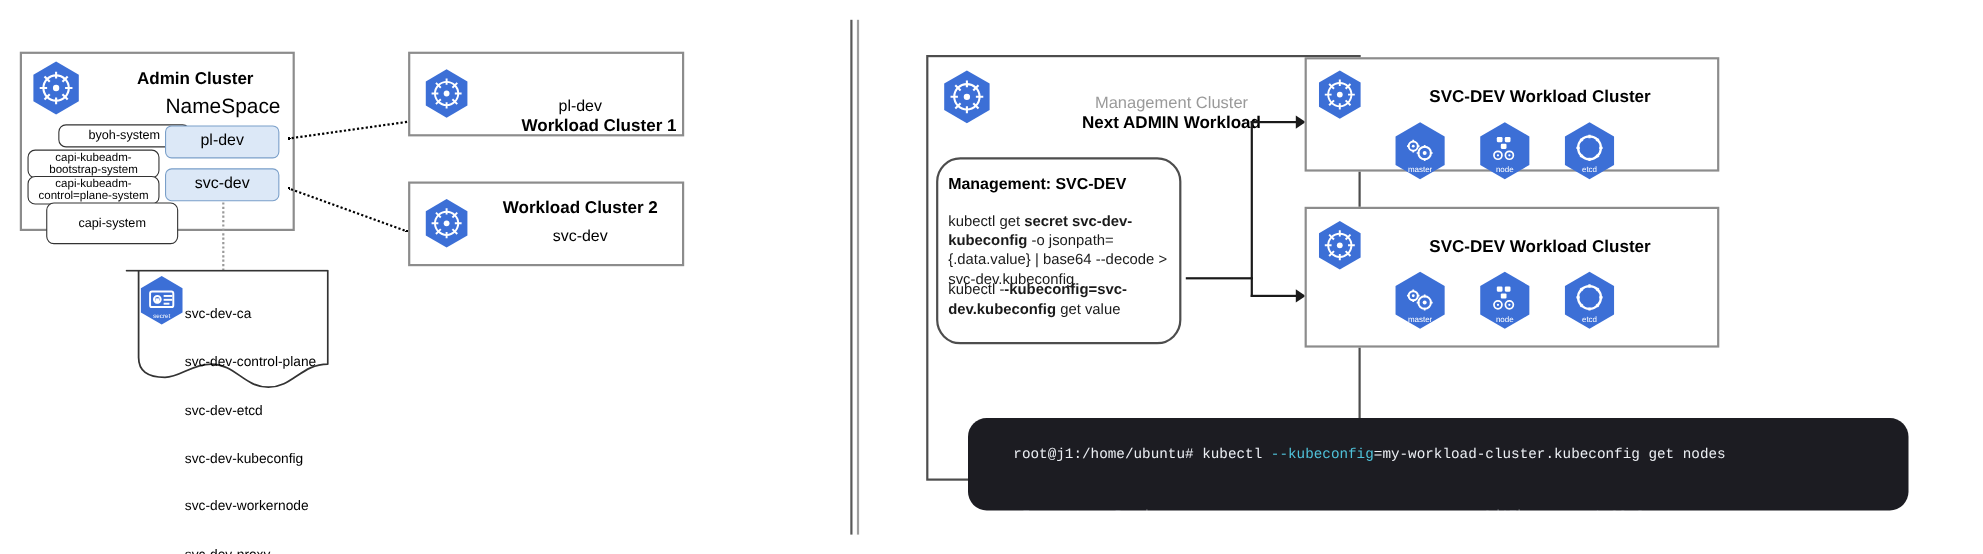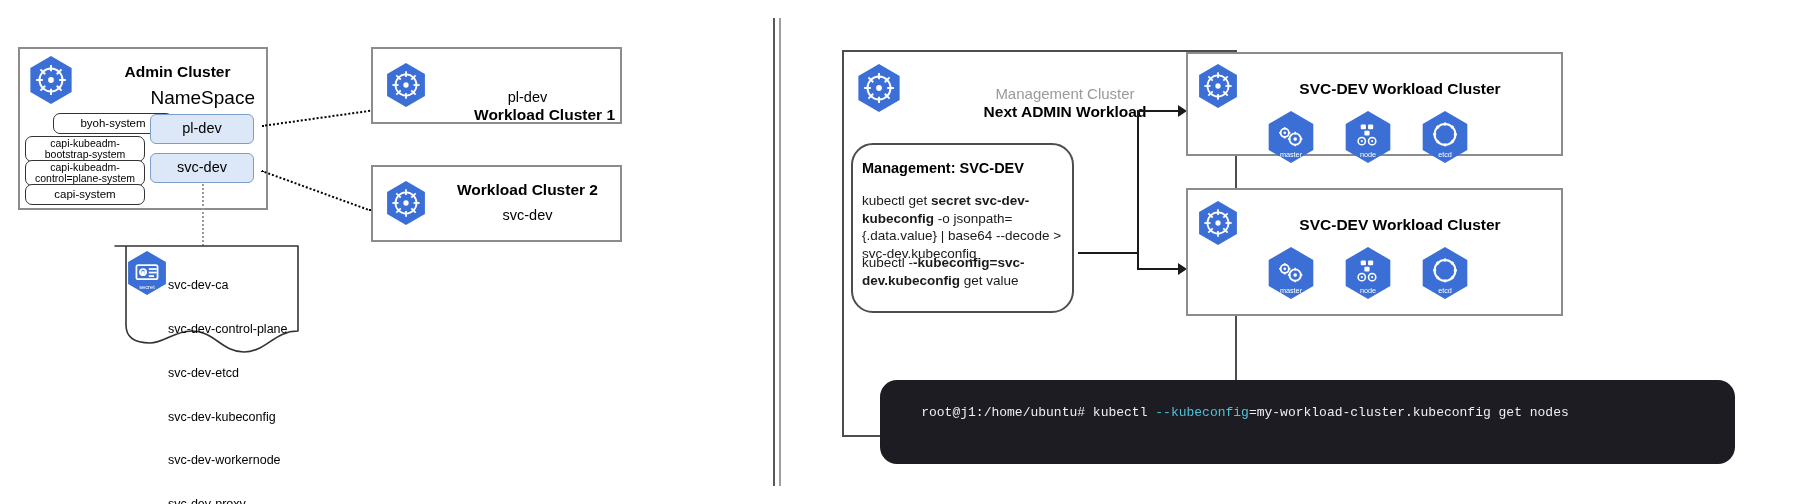--- a/index.html
+++ b/index.html
@@ -85,21 +85,21 @@
 
 <div class="abs title-bold" style="left:100px;top:63px;width:155px;text-align:center;font-size:15.5px;">Admin Cluster</div>
 
 <div class="abs" style="left:100px;top:87px;width:155px;text-align:right;font-size:19px;">NameSpace</div>
 
 <div class="pill" style="left:25px;top:113px;width:120px;height:21px;font-size:11.5px;margin-left:28px;">byoh-system</div>
 <div class="pill" style="left:25px;top:136px;width:120px;height:26px;font-size:10.5px;white-space:pre-line;">capi-kubeadm-
 bootstrap-system</div>
 <div class="pill" style="left:25px;top:160px;width:120px;height:26px;font-size:10.5px;white-space:pre-line;">capi-kubeadm-
 control=plane-system</div>
-<div class="pill" style="left:25px;top:184px;width:120px;height:21px;font-size:11.5px;">capi-system</div>
+<div class="pill" style="left:42px;top:184px;width:120px;height:38px;font-size:11.5px;">capi-system</div>
 
 <div class="pill sel" style="left:150px;top:114px;width:104px;height:30px;font-size:14.5px;">pl-dev</div>
 <div class="pill sel" style="left:150px;top:153px;width:104px;height:30px;font-size:14.5px;">svc-dev</div>
 
 <div class="dotline" style="left:262px;top:125px;width:113px;transform:rotate(-8deg);"></div>
 <div class="dotline" style="left:262px;top:170px;width:116px;transform:rotate(20deg);"></div>
 
 <div class="vdot" style="left:202px;top:184px;height:62px;"></div>
 
 <div class="box" style="left:371px;top:47px;width:251px;height:77px;"></div>

